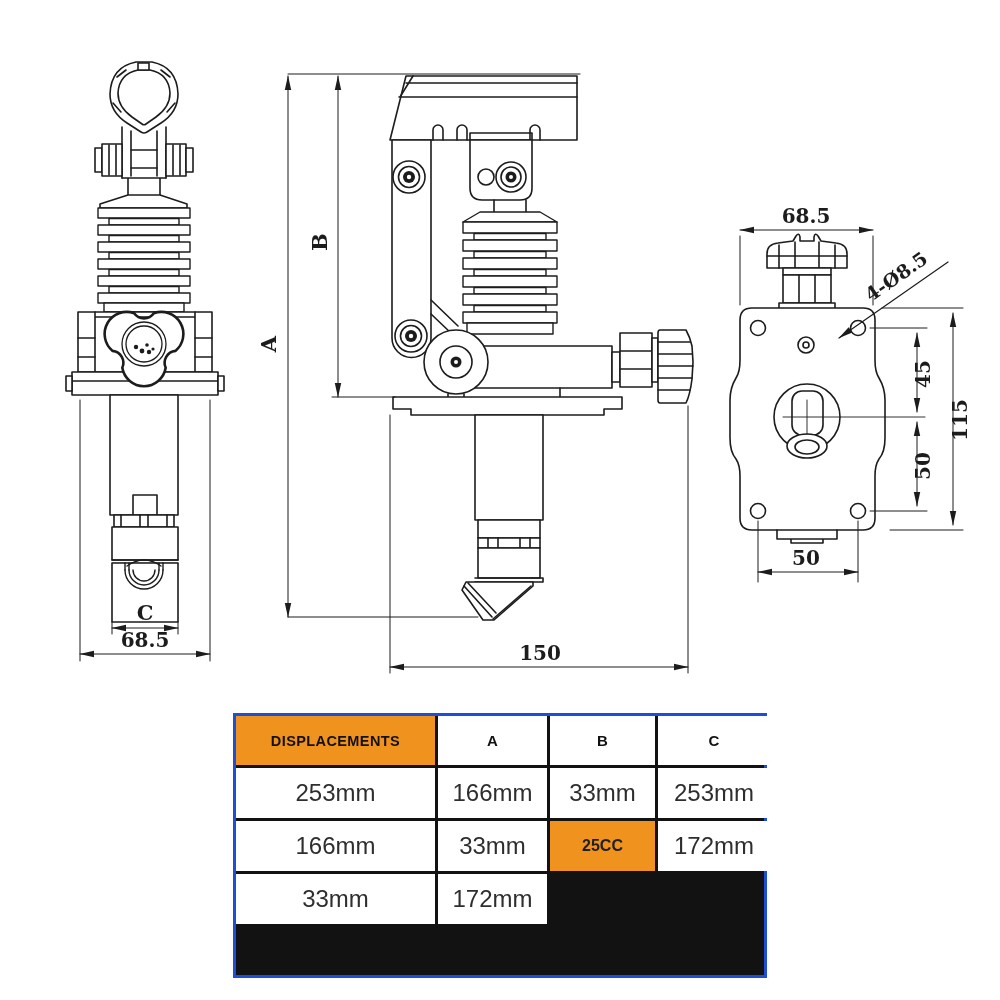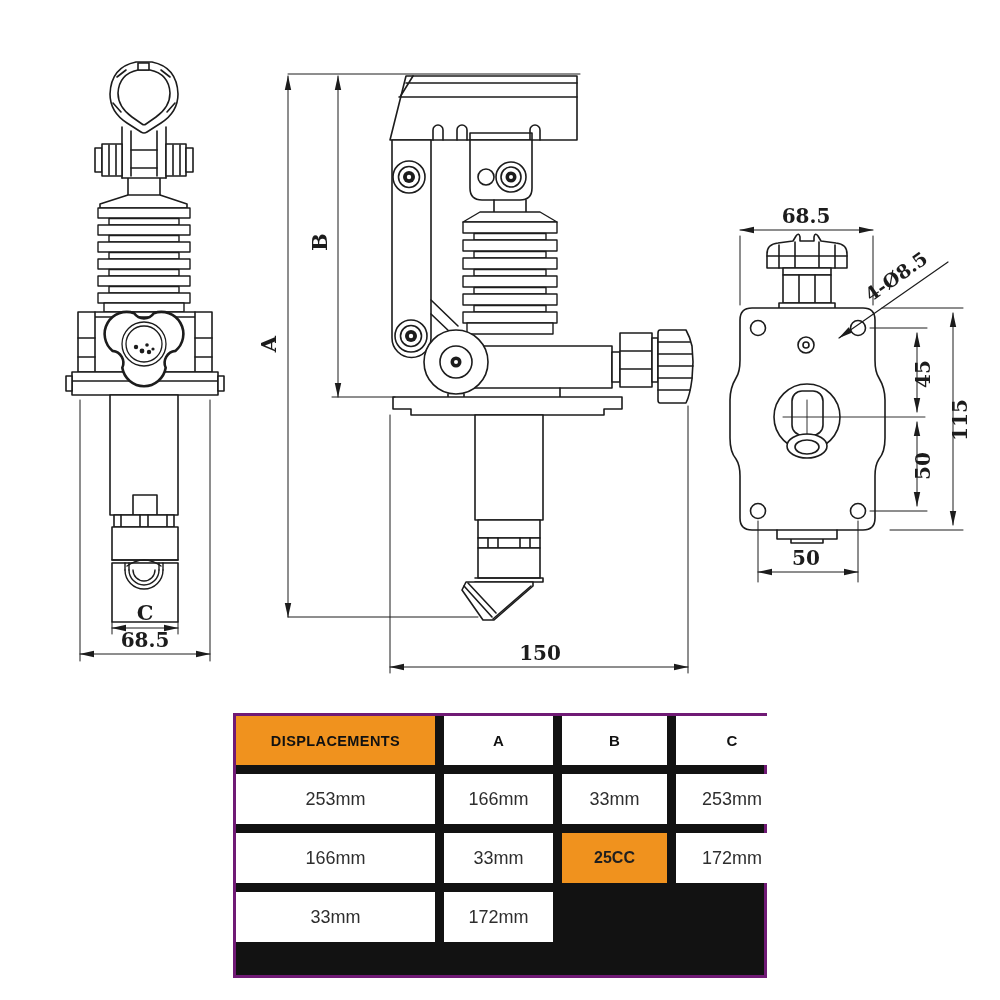--- a/index.html
+++ b/index.html
@@ -5,25 +5,25 @@
   html,body{margin:0;padding:0;background:#fff;}
   #page{position:relative;width:1000px;height:1000px;background:#fff;overflow:hidden;
         font-family:"Liberation Sans",sans-serif;}
   svg text{font-family:"DejaVu Serif",serif;font-weight:bold;fill:#1c1c1c;}
   .dimtxt{font-size:20px;}
   .dimtxt-sm{font-size:19px;}
   .dimletter{font-size:21px;}
 
   
   #spec-table{position:absolute;left:233px;top:713px;width:534px;height:265px;
-    box-sizing:border-box;border:3px solid #701a75;background:#121212;
+    box-sizing:border-box;border:3px solid #1d4ed8;background:#121212;
     display:grid;grid-template-columns:199px 109px 105px 112px;
-    grid-template-rows:49px 50px 50px 50px 50px;gap:9px;}
+    grid-template-rows:49px 50px 50px 50px 50px;gap:3px;}
   .cell{background:#ffffff;display:flex;align-items:center;justify-content:center;
-    color:#2e2e2e;font-size:18px;}
+    color:#2e2e2e;font-size:24px;}
   .cell.accent{background:#F0921E;color:#1f1f1f;font-weight:bold;font-size:16px;}
   .cell.head{font-weight:bold;font-size:15px;color:#111;}
   .cell.head.accent{font-size:14.5px;letter-spacing:.4px;}
 </style>
 </head>
 <body>
 
 <div id="page">
 
 <svg width="1000" height="700" viewBox="0 0 1000 700" fill="none" stroke="#1c1c1c" stroke-width="1.6" stroke-linejoin="round" stroke-linecap="round">

